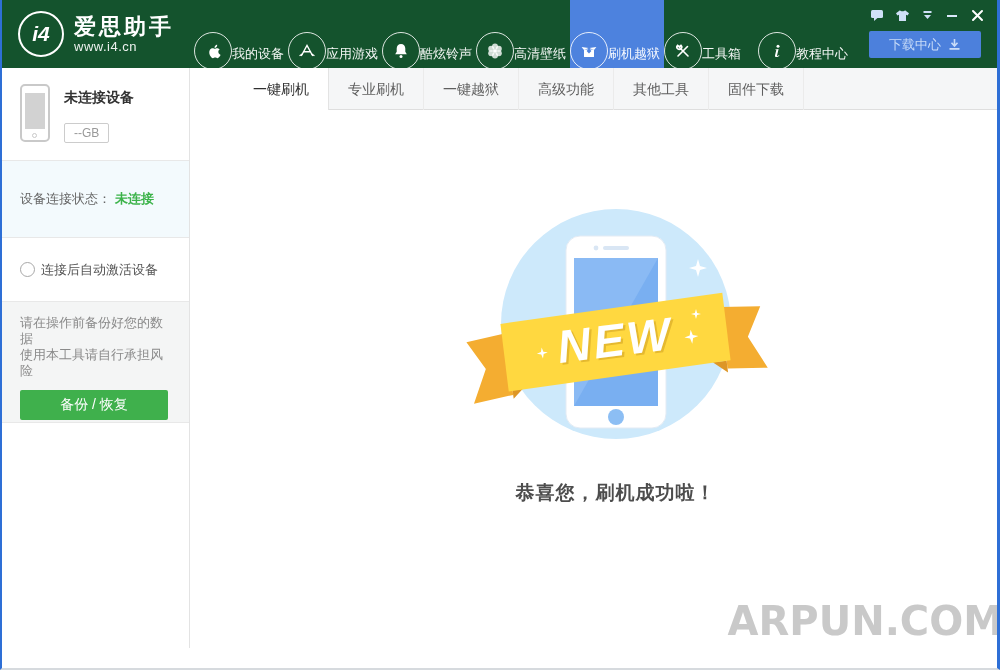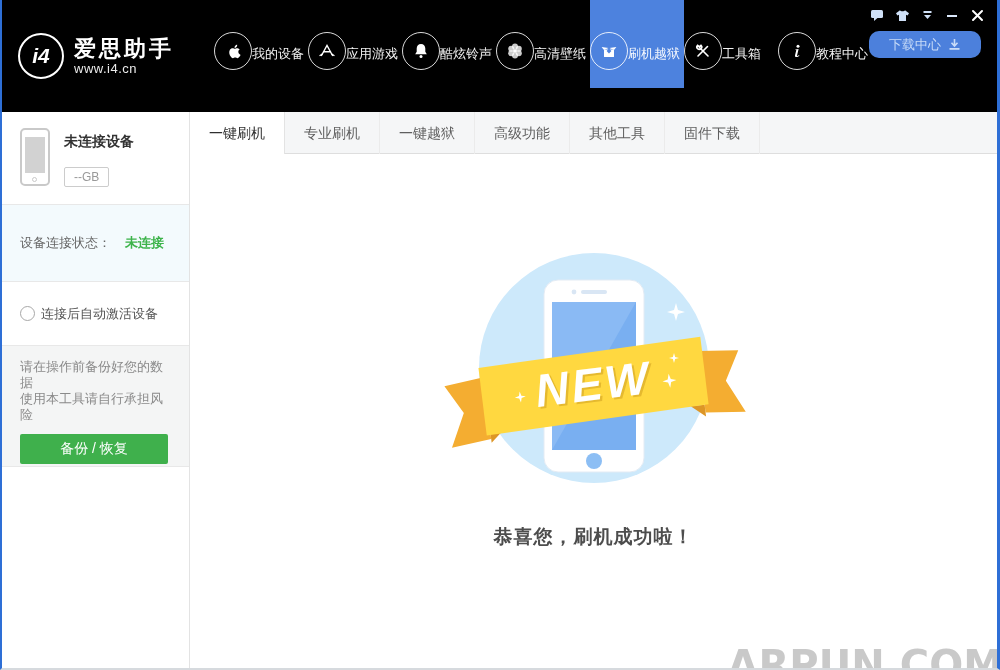--- a/index.html
+++ b/index.html
@@ -3,62 +3,62 @@
 <meta charset="utf-8">
 <style>
   * { margin:0; padding:0; box-sizing:border-box; }
   body { font-family:"Liberation Sans","DejaVu Sans",sans-serif; background:#888; }
   .window{
     position:relative; width:1000px; height:670px; background:#fff; overflow:hidden;
     border-left:2px solid #2e6fd6; border-right:3px solid #2e6fd6; border-bottom:2px solid #d6dade;
   }
 
   
-  .header{ position:relative; height:112px; background:#000000; display:flex;gap:20px; }
+  .header{ position:relative; height:68px; background:#14532d; display:flex; }
   .brand{ display:flex; align-items:center; padding-left:16px; width:192px; flex:none; }
   .logo-circle{ width:46px; height:46px; border:2px solid #fff; border-radius:50%;
     display:flex; align-items:center; justify-content:center; color:#fff;
     font-size:21px; font-weight:bold; font-style:italic; flex:none;}
   .brand-text{ margin-left:10px; color:#fff; }
   .brand-name{ font-size:22px; font-weight:bold; letter-spacing:3px; line-height:24px;}
   .brand-url{ font-size:13px; opacity:.92; letter-spacing:.5px;}
 
   .nav{ display:flex; height:88px; }
   .nav-item{ width:94px; height:88px; display:flex; flex-direction:row; align-items:center;
     padding-top:13px; cursor:pointer; }
   .nav-item.active{ background:#4d82de; }
   .nav-ic{ width:38px; height:38px; border:1px solid rgba(255,255,255,.85); border-radius:50%;
     display:flex; align-items:center; justify-content:center; }
   .nav-label{ margin-top:7px; font-size:13px; color:rgba(255,255,255,.95); }
 
   .header-right{ position:absolute; right:8px; top:0; }
   .win-controls{ display:flex; justify-content:flex-end; gap:9px; padding:8px 4px 0 0; }
   .win-btn{ width:16px; height:14px; display:flex; align-items:center; justify-content:center; cursor:pointer; }
-  .download-btn{ margin-top:9px; width:112px; height:27px; background:#4c80dc; border-radius:10px;
+  .download-btn{ margin-top:9px; width:112px; height:27px; background:#4c80dc; border-radius:2px;
     display:flex; align-items:center; justify-content:center; gap:7px; cursor:pointer;
     color:#c9dcf8; font-size:13px; }
 
   
-  .app-body{ display:flex; height:580px; }
+  .app-body{ display:flex; height:580px;gap:44px; }
   .sidebar{ width:188px; flex:none; background:#fff; border-right:1px solid #e3e3e3; }
   .main{ flex:1; display:flex; flex-direction:column; position:relative; }
 
   
   .device-info{ height:92px; padding:16px 0 0 18px; display:flex; }
   .phone-glyph{ width:30px; height:58px; border:2px solid #c9c9c9; border-radius:5px; position:relative; background:#fff;}
   .phone-glyph .scr{ position:absolute; left:3px; right:3px; top:7px; bottom:11px; background:#d2d2d2; }
   .phone-glyph .hm{ position:absolute; left:50%; bottom:2px; width:5px; height:5px; margin-left:-3px;
     border:1px solid #c9c9c9; border-radius:50%; }
   .device-meta{ margin-left:14px; padding-top:5px; }
   .device-title{ font-size:14px; font-weight:bold; color:#333; }
   .capacity-badge{ display:inline-block; margin-top:16px; padding:2px 9px; border:1px solid #ccc;
     border-radius:2px; font-size:12px; color:#999; }
   .status-section{ height:78px; background:#f3fafd; border-top:1px solid #e8e8e8; border-bottom:1px solid #e8e8e8;
     display:flex; align-items:center; padding-left:18px; font-size:13px; color:#666; }
-  .status-value{ color:#3cb34a; font-weight:bold; margin-left:14px; }
+  .status-value{ color:#3cb34a; font-weight:bold; margin-left:4px; }
   .activate-section{ height:64px; display:flex; align-items:center; padding-left:18px; border-bottom:1px solid #e8e8e8; background:#fff;}
   .radio{ width:15px; height:15px; border:1px solid #a8a8a8; border-radius:50%; background:#fff; flex:none; cursor:pointer;}
   .activate-label{ margin-left:6px; font-size:13px; color:#555; }
   .warning-section{ height:121px; background:#f4f5f5; border-bottom:1px solid #e8e8e8; padding:13px 18px 0 18px; }
   .warning-line{ font-size:13px; color:#8a8a8a; line-height:16px; }
   .backup-btn{ margin-top:11px; width:148px; height:30px; background:#3fb04c; border:none; border-radius:2px;
     color:#fff; font-size:14px; cursor:pointer; display:flex; align-items:center; justify-content:center;}
 
   
   .tabbar{ height:42px; background:#f5f6f7; border-bottom:1px solid #dedede; display:flex; flex:none;}

